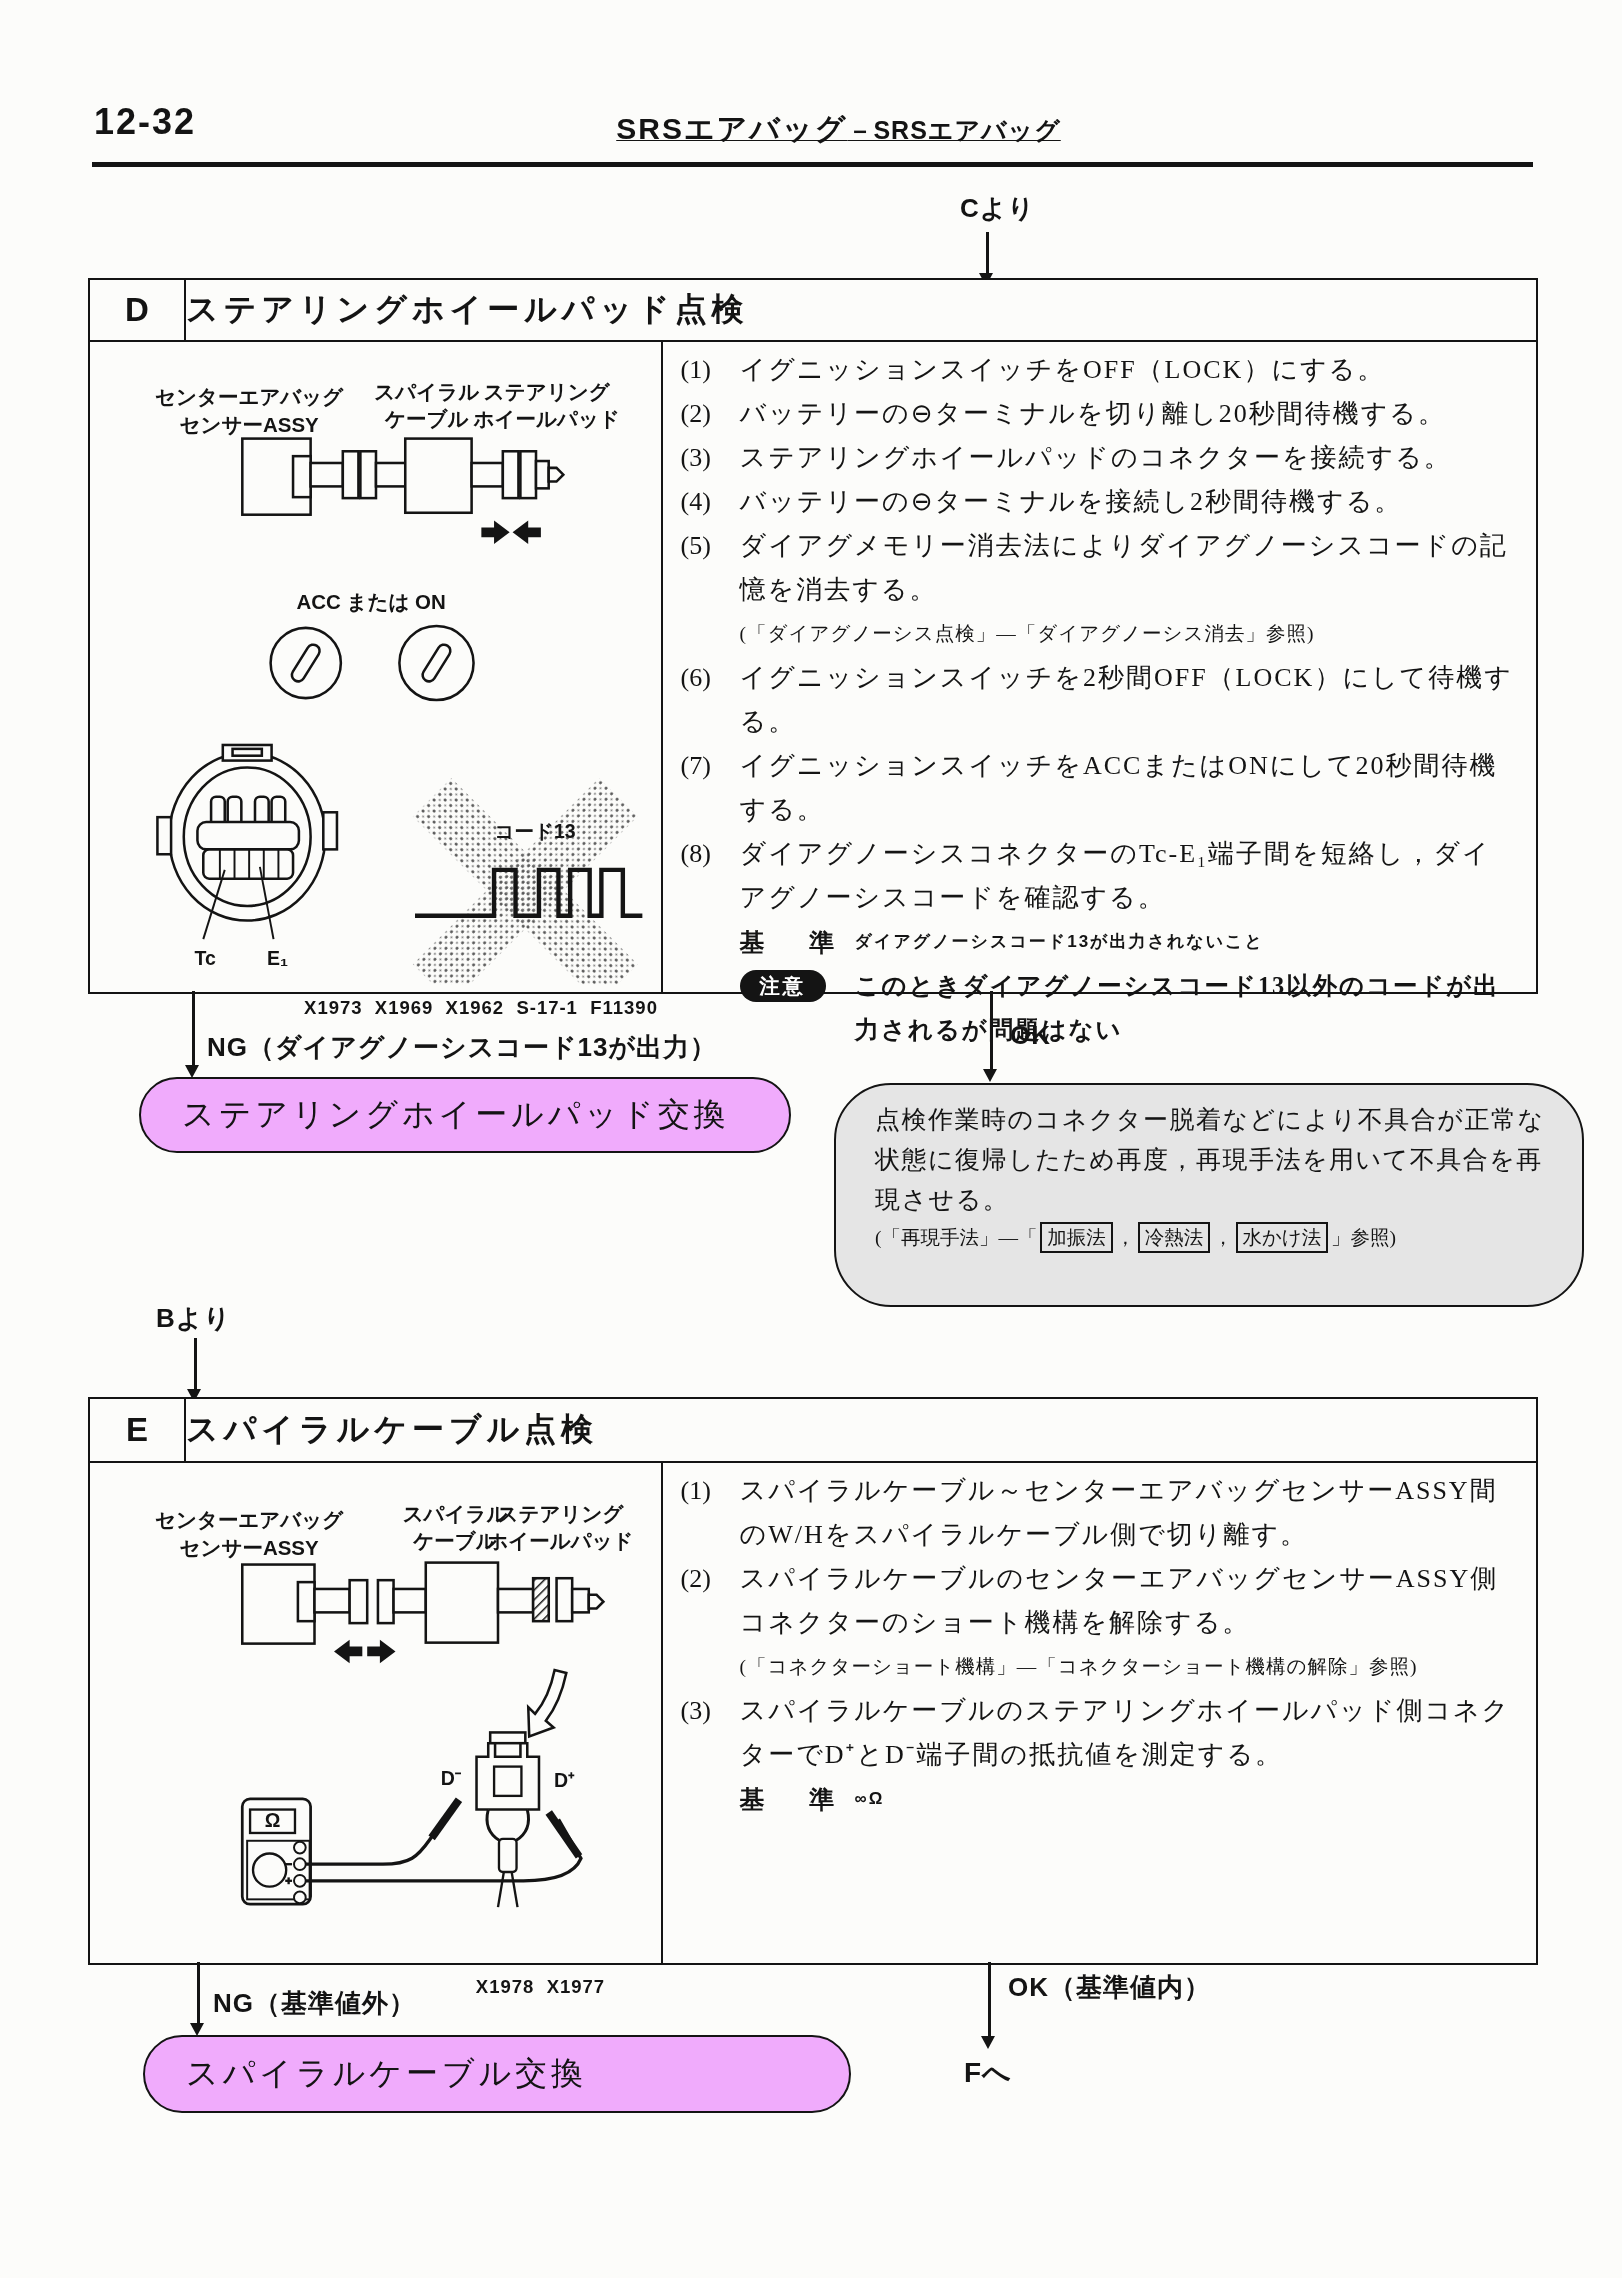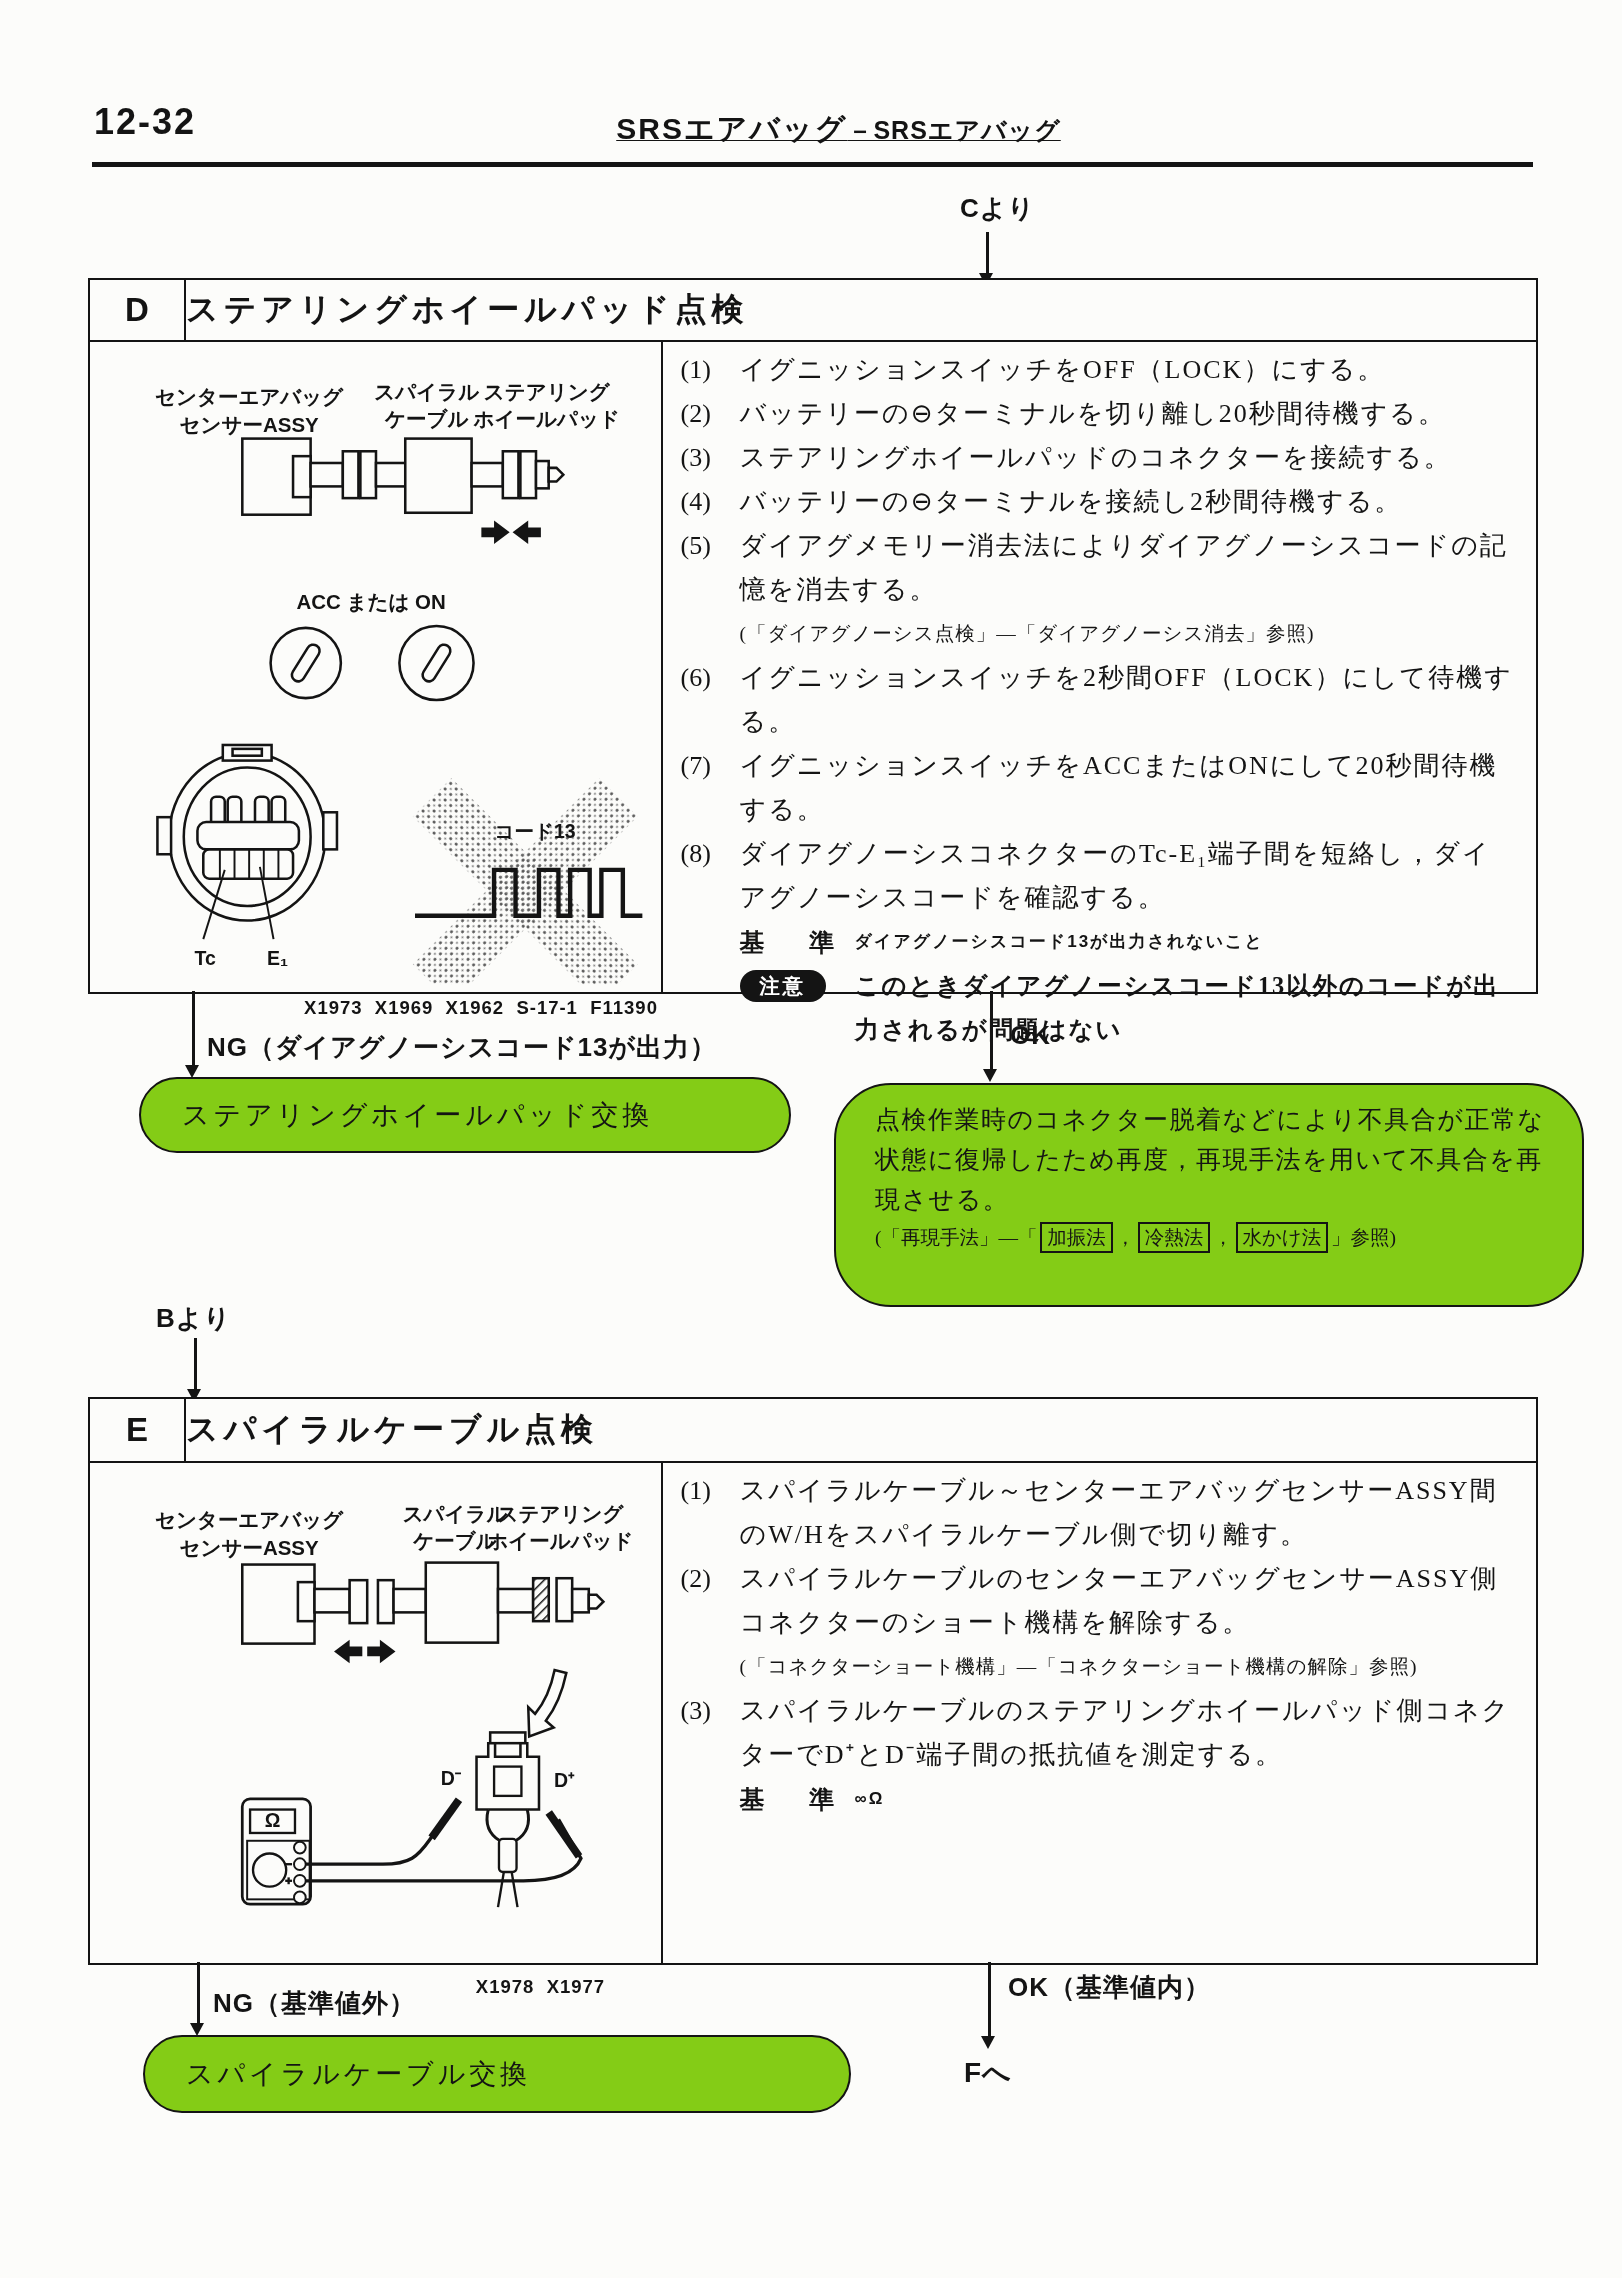--- a/index.html
+++ b/index.html
@@ -30,23 +30,23 @@
   .stepnote{line-height:44px;font-size:19.5px;letter-spacing:1px;padding-left:59px;white-space:nowrap;}
   .krow{display:flex;line-height:44px;font-family:"Liberation Sans",sans-serif;font-weight:bold;margin-left:59px;}
   .klabel{width:115px;flex:none;font-size:25px;letter-spacing:9.8px;}
   .ktext{flex:1;font-size:17px;}
   .crow{display:flex;margin-left:59px;}
   .cbadge{flex:none;width:86px;height:32px;margin-top:5.9px;margin-right:29px;background:#141414;color:#fff;
           border-radius:16.6px;display:flex;align-items:center;justify-content:center;
           font-size:20.5px;font-weight:bold;letter-spacing:2.9px;}
   .ctext{flex:1;font-size:24.4px;font-weight:bold;line-height:44px;}
   
-  .pill{position:absolute;border:2.9px solid #141414;border-radius:39px;background:#84cc16;display:flex;align-items:center;
-        padding-left:41px;font-family:Liberation Sans, sans-serif;font-size:27px;letter-spacing:3.9px;}
-  .okbox{position:absolute;border:2.9px solid #141414;border-radius:57px;background:#84cc16;
+  .pill{position:absolute;border:2.9px solid #141414;border-radius:39px;background:#f0abfc;display:flex;align-items:center;
+        padding-left:41px;font-family:Liberation Sans, sans-serif;font-size:32px;letter-spacing:3.9px;}
+  .okbox{position:absolute;border:2.9px solid #141414;border-radius:57px;background:#e5e5e5;
          padding:14.6px 27px 0 39px;font-family:"Liberation Serif",serif;}
   .okmain{font-size:25px;line-height:40px;letter-spacing:1.5px;}
   .refline{font-size:19.5px;margin-top:2.9px;letter-spacing:0;display:flex;align-items:center;white-space:nowrap;}
   .refbox{border:2px solid #141414;padding:0 4.9px;margin:0 2.9px;}
   .figcap{position:absolute;font-size:18.5px;font-weight:bold;letter-spacing:1px;white-space:pre;text-align:center;}
   
   .svglbl{font:bold 21px "Liberation Sans",sans-serif;fill:#141414;}
   .svglbl2{font:bold 20px "Liberation Sans",sans-serif;fill:#141414;}
   svg{display:block;}
 </style>

